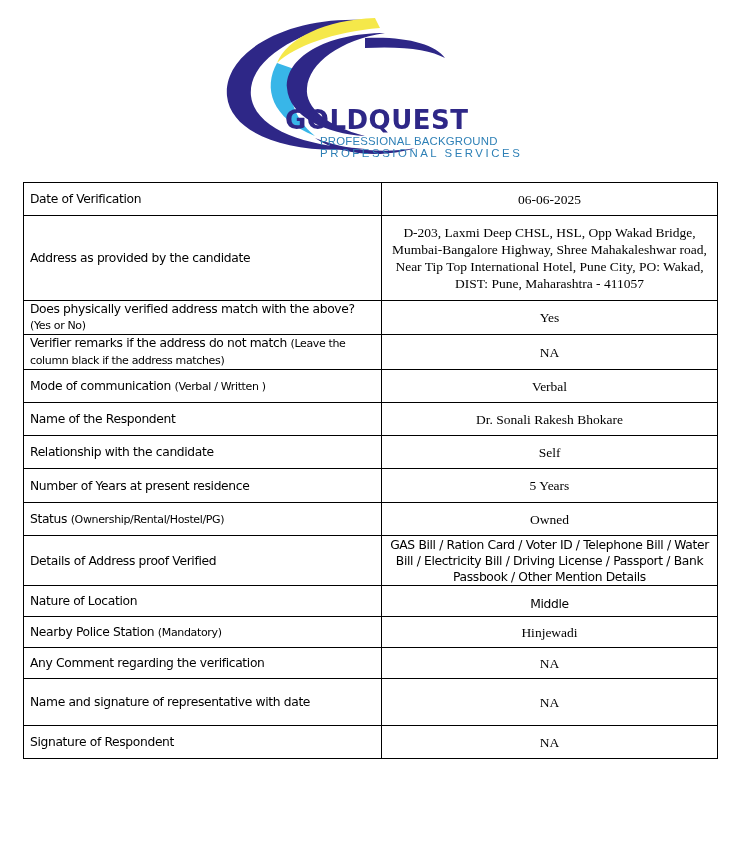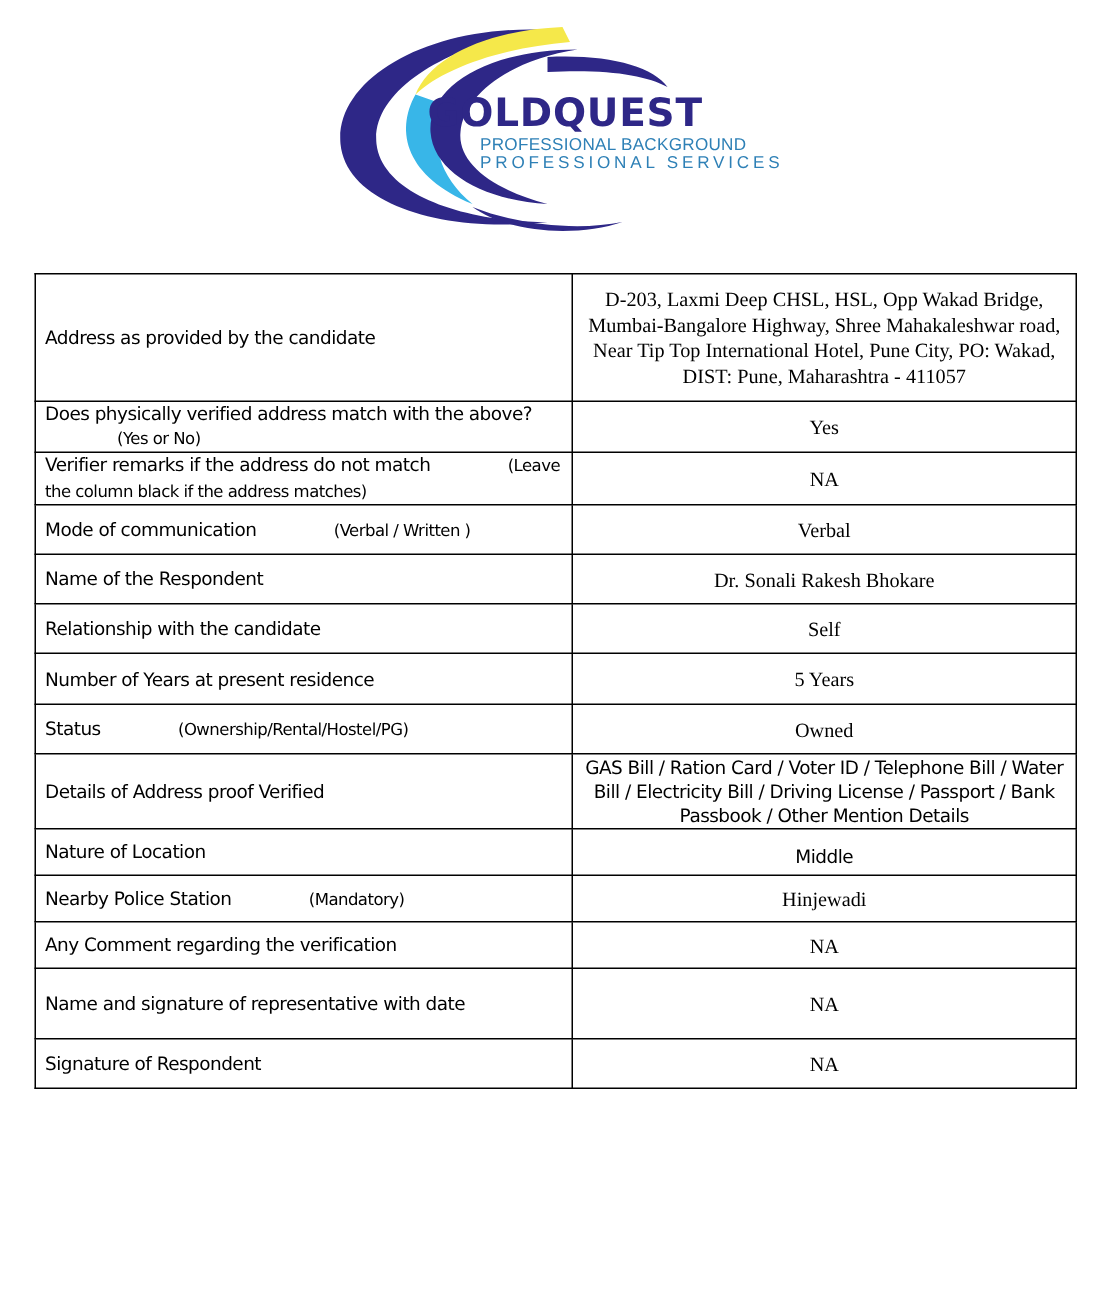--- a/index.html
+++ b/index.html
@@ -30,20 +30,21 @@
       width: 240px;
     }
     .brand {
       font-family: "DejaVu Sans", sans-serif;
       font-weight: bold;
       font-size: 26px;
       letter-spacing: 0.5px;
       color: #2e2787;
       line-height: 26px;
       white-space: nowrap;
+      margin-top: 44px;
     }
     .brand .g {
       color: #2e2787;
     }
     .tag1 {
       font-family: "Liberation Sans", sans-serif;
       font-size: 11.4px;
       color: #2e80b6;
       letter-spacing: 0.2px;
       line-height: 12px;
@@ -78,21 +79,20 @@
     td.label {
       width: 345px;
       font-family: "DejaVu Sans", sans-serif;
       font-size: 12.3px;
       letter-spacing: -0.35px;
       line-height: 16px;
       text-align: left;
     }
     td.label .small {
       font-size: 11px;
-      margin-left: 48px;
     }
     td.value {
       font-family: "Liberation Serif", serif;
       font-size: 13.5px;
       line-height: 17px;
       text-align: center;
     }
     td.value.sans {
       font-family: "DejaVu Sans", sans-serif;
       font-size: 12.3px;
@@ -123,20 +123,24 @@
   </svg>
   <div class="logo-text">
     <div class="brand"><span class="g">GOLD</span><span>QUEST</span></div>
     <div class="tag1">PROFESSIONAL BACKGROUND</div>
     <div class="tag2">PROFESSIONAL SERVICES</div>
   </div>
 </div>
 
 <table class="report">
   <tbody>
+    <tr style="height:33px">
+      <td class="label"><span>Date of Verification</span></td>
+      <td class="value">06-06-2025</td>
+    </tr>
     <tr style="height:85px">
       <td class="label"><span>Address as provided by the candidate</span></td>
       <td class="value">D-203, Laxmi Deep CHSL, HSL, Opp Wakad Bridge, Mumbai-Bangalore Highway, Shree Mahakaleshwar road, Near Tip Top International Hotel, Pune City, PO: Wakad, DIST: Pune, Maharashtra - 411057</td>
     </tr>
     <tr style="height:34px">
       <td class="label"><span>Does physically verified address match with the above?</span><br><span class="small">(Yes or No)</span></td>
       <td class="value">Yes</td>
     </tr>
     <tr style="height:34px">
       <td class="label"><span>Verifier remarks if the address do not match </span><span class="small">(Leave the column black if the address matches)</span></td>

